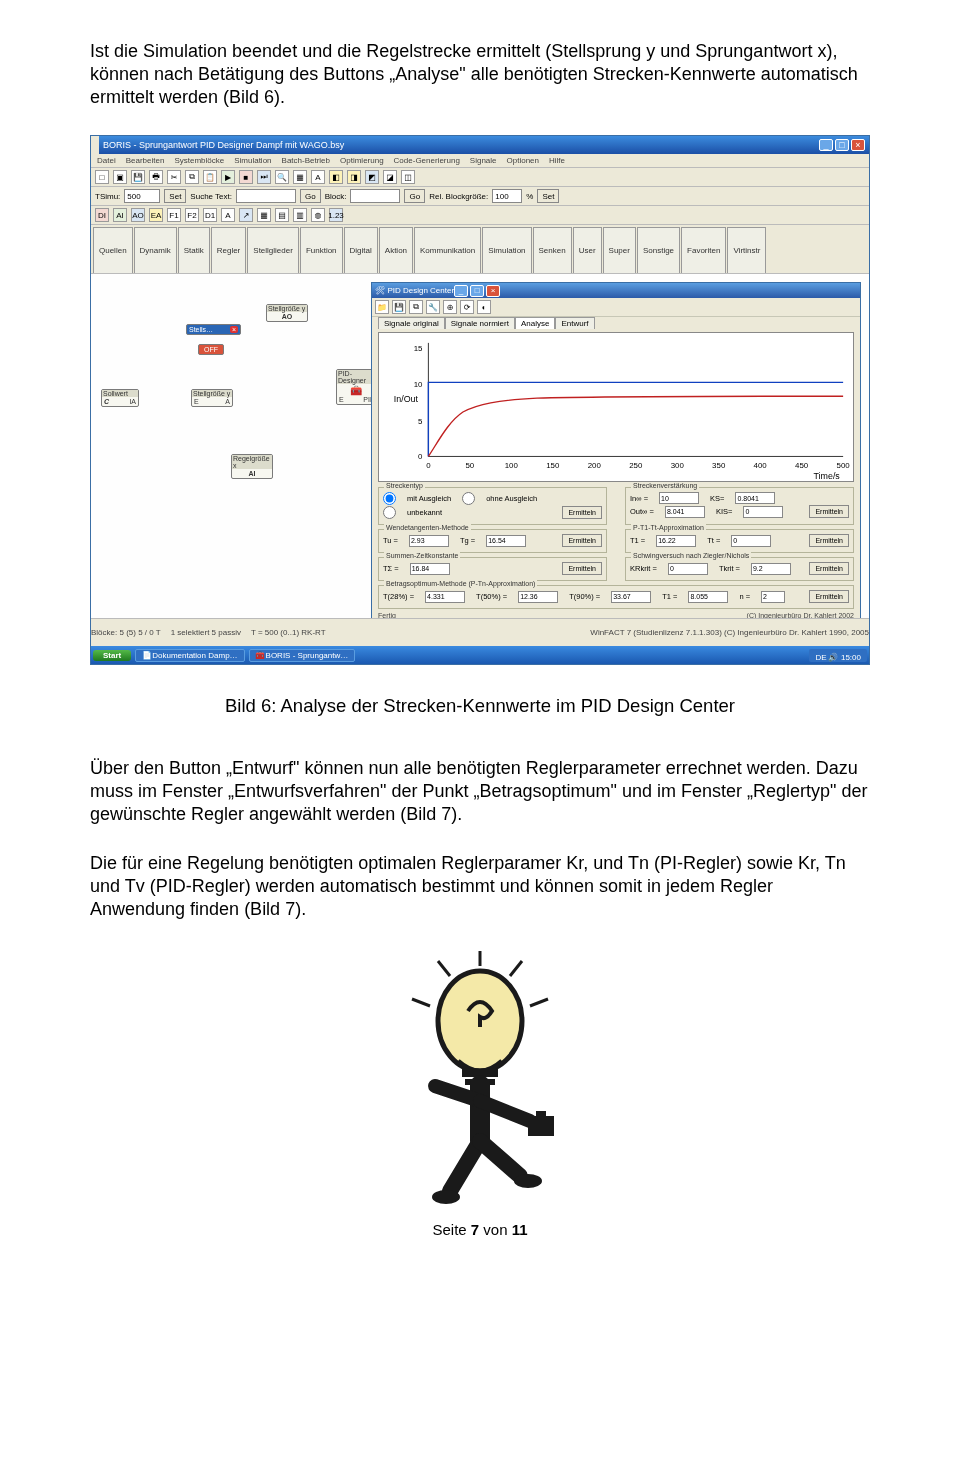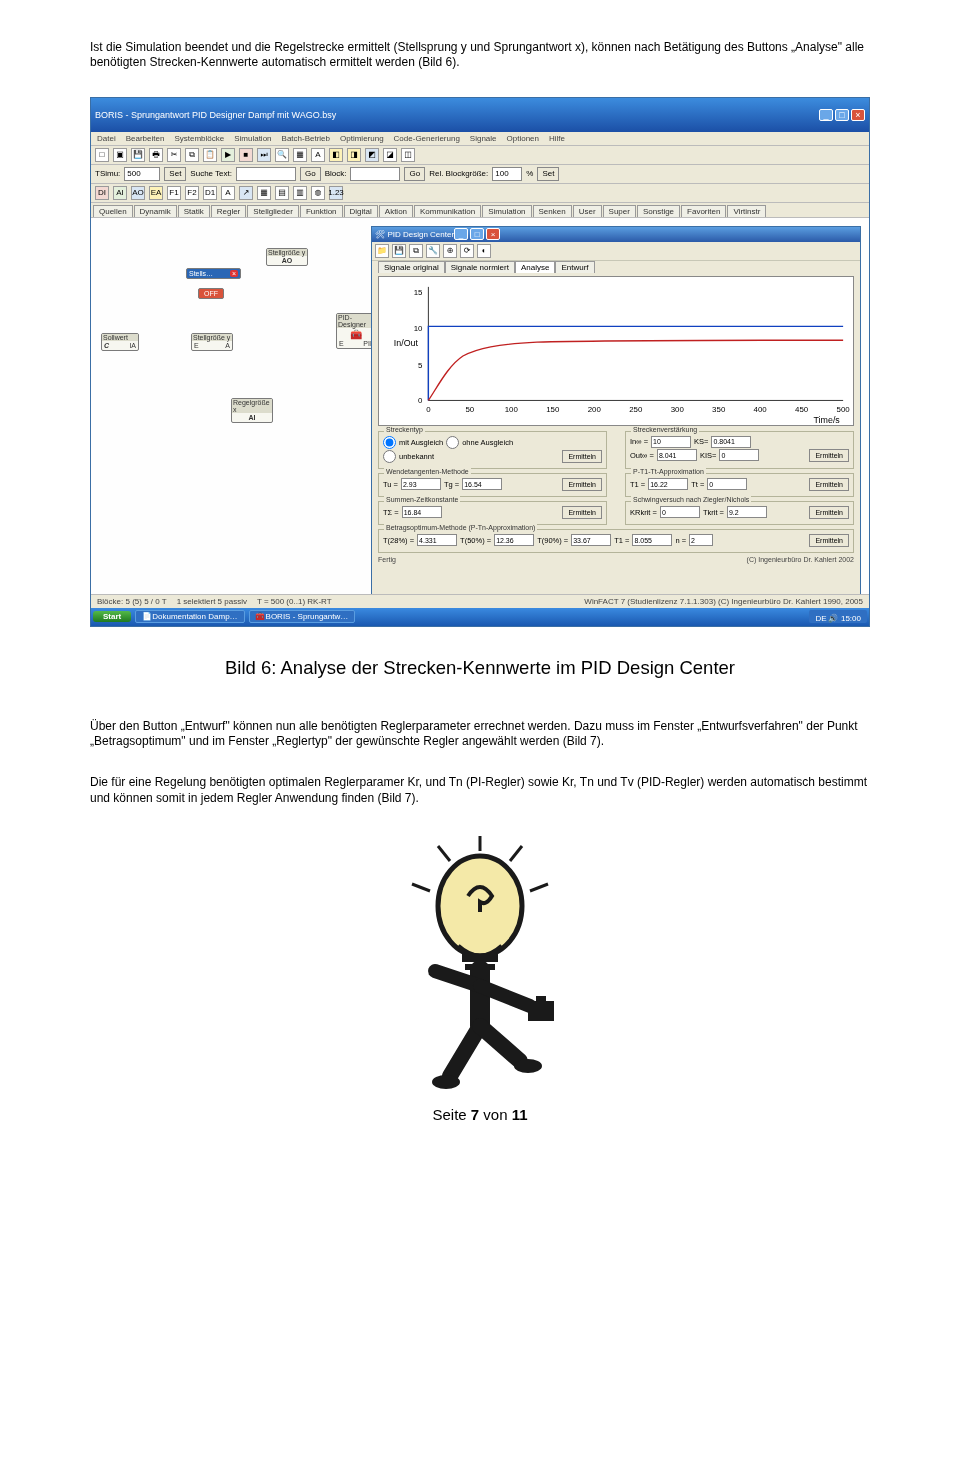--- a/index.html
+++ b/index.html
@@ -5,21 +5,21 @@
   * { box-sizing: border-box; margin: 0; padding: 0; }
   body {
     width: 960px;
     margin: 0 auto;
     background: #fff;
     font-family: Arial, Helvetica, sans-serif;
     color: #000;
     padding: 40px 90px 30px 90px;
   }
   .para {
-    font-size: 12px;
+    font-size: 18px;
     line-height: 1.28;
     margin-bottom: 26px;
   }
   .caption {
     font-size: 18.5px;
     text-align: center;
     margin: 24px 0 40px 0;
   }
   .pagefoot {
     text-align: center;
@@ -33,28 +33,29 @@
     height: 530px;
     background: #ece9d8;
     border: 1px solid #3a6ea5;
     margin: 0 auto 30px auto;
     font-family: Tahoma, Arial, sans-serif;
     font-size: 8px;
     position: relative;
     overflow: hidden;
   }
   .titlebar {
-    height: 34px;
+    height: 18px;
     background: linear-gradient(#3c8cde,#1b4fa6);
     color: #fff;
     display: flex;
     align-items: center;
     justify-content: space-between;
     padding: 0 4px;
     font-size: 9px;
+    margin-left: 8px;
   }
   .winbtns { display:flex; gap:2px; }
   .winbtn {
     width:14px;height:12px;border:1px solid #fff;border-radius:2px;
     background:#6aa7e8;display:flex;align-items:center;justify-content:center;
   }
   .winbtn.red { background:#d9533b; }
   .menubar {
     background:#ece9d8;border-bottom:1px solid #bbb;
     display:flex;gap:10px;padding:2px 6px;color:#444;
@@ -72,21 +73,21 @@
   .tbico.y{background:#fdf2b8;}
   .tbico.b{background:#d9e6f4;}
   .tbico.r{background:#f3d9d3;}
   .inp { height:14px;border:1px solid #888;background:#fff;font-size:8px;padding:0 2px; }
   .btn { height:14px;border:1px solid #888;background:#ece9d8;font-size:8px;padding:0 4px; }
 
   .tabbar {
     background:#ece9d8;border-bottom:1px solid #bbb;
     display:flex;gap:1px;padding:2px 2px 0 2px;
   }
-  .tab{border:1px solid #999;border-bottom:none;padding:1px 5px;background:#efefe6;color:#333;}
+  .tab{border:1px solid #999;border-bottom:none;padding:18px 5px;background:#efefe6;color:#333;}
   .workarea {
     position: relative;
     height: 418px;
     background:#fefefe;
   }
   .workarea .grid{
     position:absolute;inset:0;
     background-image:
       radial-gradient(circle,#c8c8c8 0.6px,transparent 0.6px);
     background-size:12px 12px;
@@ -106,29 +107,29 @@
     margin:3px 6px;height:150px;border:1px solid #888;background:#fff;position:relative;
   }
   .plotarea svg{position:absolute;inset:0;}
   .pidtabs{display:flex;gap:0;padding:0 6px;font-size:8px;}
   .pidtab{border:1px solid #999;border-bottom:none;padding:1px 5px;background:#efefe6;}
   .pidtab.active{background:#fff;}
   .fieldset{
     margin:2px 6px;border:1px solid #b4b49a;padding:3px 4px 4px 4px;position:relative;
   }
   .fieldset .leg{position:absolute;top:-6px;left:5px;background:#ece9d8;padding:0 2px;font-size:7px;color:#333;}
-  .row{display:flex;align-items:center;gap:3px;font-size:7.5px;margin:1px 0;}
+  .row{display:flex;align-items:center;gap:11px;font-size:7.5px;margin:1px 0;}
   .sinp{width:40px;height:12px;border:1px solid #888;background:#fff;font-size:7px;padding:0 1px;}
   .sbtn{height:13px;border:1px solid #888;background:#ece9d8;font-size:7px;padding:0 5px;}
   .twocol{display:flex;gap:6px;}
   .twocol > div{flex:1;}
 
   .statusbar{
-    position:absolute;bottom:18px;left:0;right:0;height:14px;background:#ece9d8;
-    border-top:1px solid #bbb;display:flex;gap:10px;align-items:center;padding:0 6px;color:#444;
+    position:absolute;bottom:18px;left:0;right:0;height:28px;background:#ece9d8;
+    border-top:1px solid #bbb;display:flex;gap:10px;align-items:center;padding:0 0;color:#444;
   }
   .taskbar{
     position:absolute;bottom:0;left:0;right:0;height:18px;
     background:linear-gradient(#3a8ae0,#1a58b0);display:flex;align-items:center;gap:4px;
     padding:0 2px;color:#fff;font-size:8px;
   }
   .start{background:linear-gradient(#54b948,#1f7a1f);padding:1px 10px;border-radius:3px;font-weight:bold;}
   .task{background:#2f6fc2;border:1px solid #5a9de0;padding:0 6px;height:13px;display:flex;align-items:center;border-radius:2px;}
   .tray{margin-left:auto;background:#2f6fc2;padding:0 6px;height:13px;display:flex;align-items:flex-end;border-radius:2px;}
 

